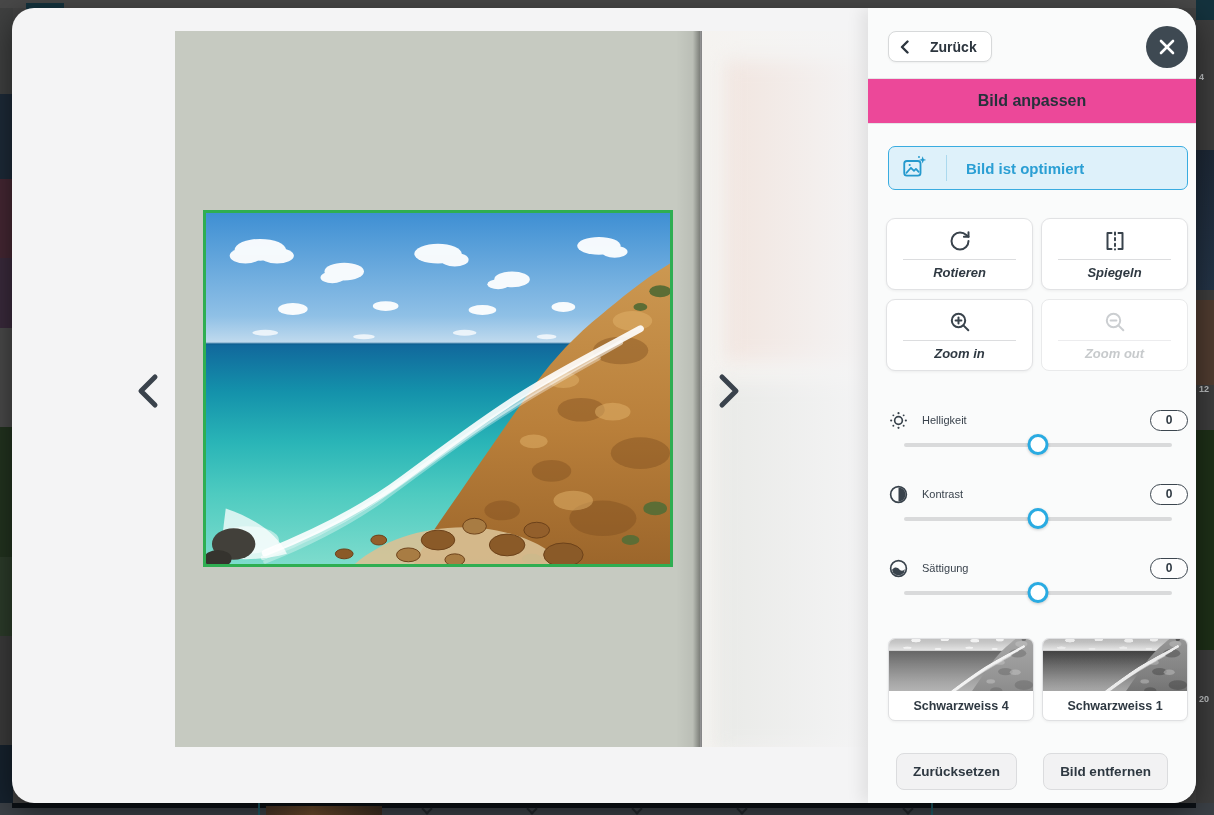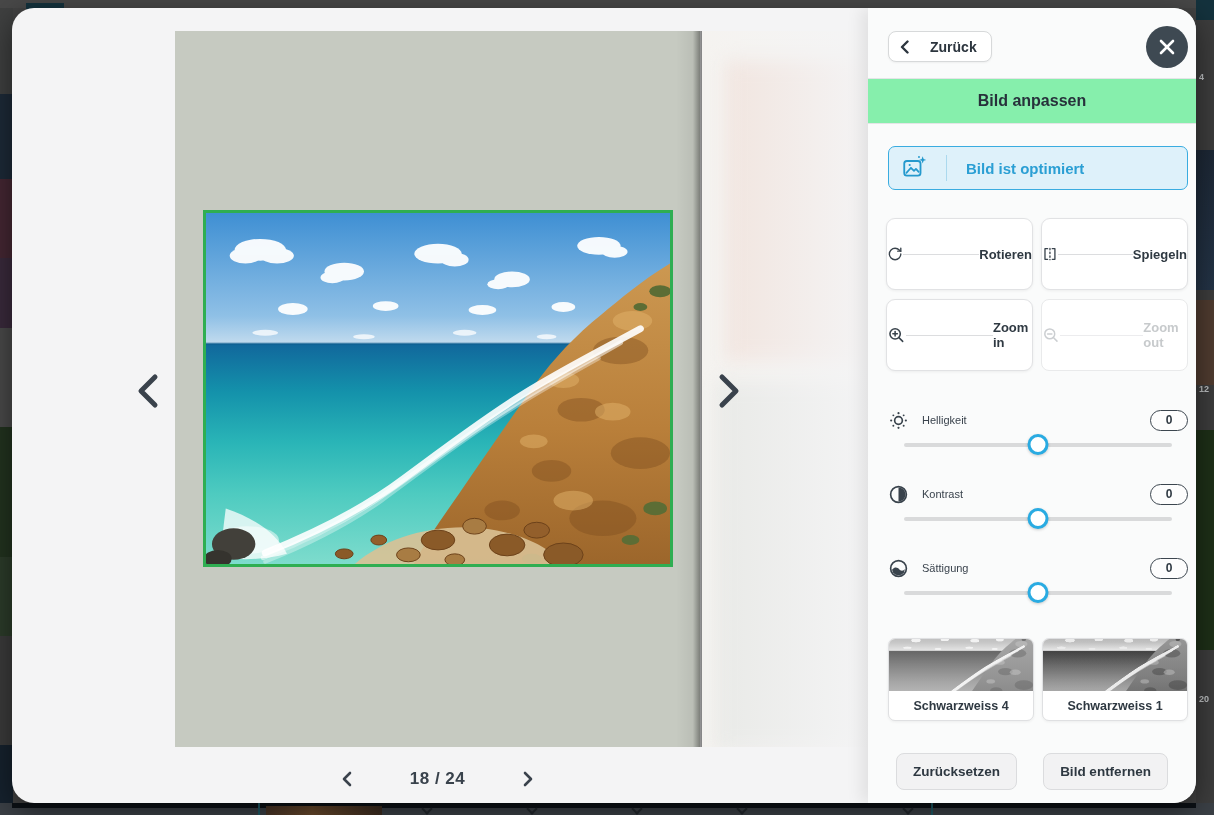--- a/index.html
+++ b/index.html
@@ -46,35 +46,35 @@
   .pager-btn { width:14px; height:16px; cursor:pointer; }
 
   
   .sidebar { position:absolute; right:0; top:0; width:328px; height:795px; background:#fafbfb;
              border-radius:0 22px 22px 0; box-shadow:-7px 0 16px rgba(0,0,0,.08); }
   .back-btn { position:absolute; left:20px; top:23px; height:31px; padding:0 14px 0 11px; background:#fff;
               border:1px solid #d7d9da; border-radius:8px; display:inline-flex; align-items:center; gap:21px;
               font-weight:bold; font-size:14px; color:#2c353e; cursor:pointer; box-shadow:0 1px 2px rgba(0,0,0,.05); }
   .close-btn { position:absolute; left:278px; top:18px; width:42px; height:42px; border-radius:50%;
                background:#3e4952; display:flex; align-items:center; justify-content:center; cursor:pointer; }
-  .title-band { position:absolute; left:0; right:0; top:70px; height:46px; background:#86efac;
+  .title-band { position:absolute; left:0; right:0; top:70px; height:46px; background:#ec4899;
                 border-top:1px solid #e4e5e7; border-bottom:1px solid #e4e5e7;
                 display:flex; align-items:center; justify-content:center;
                 font-weight:bold; font-size:16px; color:#27313b; }
   .banner { position:absolute; left:20px; top:138px; width:300px; height:44px; background:#def1fa;
             border:1.5px solid #39ace0; border-radius:7px; display:flex; align-items:center;
             padding:0 12px; gap:19px; cursor:pointer; }
   .banner-divider { width:1px; height:26px; background:#abd9ee; }
   .banner-text { font-size:15px; font-weight:600; color:#2b9fd4; }
 
   .tools-grid { position:absolute; left:18px; top:210px; width:302px;
                 display:grid; grid-template-columns:1fr 1fr; gap:9px 8px; }
   .tool-btn { height:72px; background:#fff; border:1px solid #e1e2e4; border-radius:9px;
-              box-shadow:0 1px 3px rgba(0,0,0,.06); display:flex; flex-direction:row;
-              align-items:center; justify-content:center; cursor:pointer; }
+              box-shadow:0 1px 3px rgba(0,0,0,.06); display:flex; flex-direction:column;
+              align-items:center; justify-content:center; cursor:pointer;font-style:italic; }
   .tool-divider { width:78%; height:1px; background:#dcdddf; margin:6px 0 5px; }
   .tool-label { font-weight:bold; font-size:13px; color:#2f3942; }
   .tool-btn.disabled { box-shadow:none; border-color:#e9eaeb; cursor:default;border-radius:8px; }
   .tool-btn.disabled .tool-label { color:#c7cacc; }
   .tool-btn.disabled .tool-divider { background:#ececee; }
 
   .ctl-row { position:absolute; left:20px; width:300px; height:24px; display:flex; align-items:center; gap:13px; }
   .ctl-label { font-size:11px; color:#3a434d; }
   .ctl-value { margin-left:auto; min-width:38px; height:21px; border:1.5px solid #3c464f; border-radius:11px;
                background:#fdfdfd; display:flex; align-items:center; justify-content:center;
@@ -246,29 +246,20 @@
     <svg viewBox="0 0 32 38">
         <polyline points="23,5 9,19 23,33" fill="none" stroke="#3a424c" stroke-width="5" stroke-linecap="round" stroke-linejoin="round"></polyline>
       </svg>
   </div>
   <div class="nav-arrow right">
     <svg viewBox="0 0 32 38">
         <polyline points="9,5 23,19 9,33" fill="none" stroke="#3a424c" stroke-width="5" stroke-linecap="round" stroke-linejoin="round"></polyline>
       </svg>
   </div>
 
-  <div class="pager">
-    <svg class="pager-btn" viewBox="0 0 14 16">
-        <polyline points="10,2 4,8 10,14" fill="none" stroke="#3a424c" stroke-width="2.6" stroke-linecap="round" stroke-linejoin="round"></polyline>
-      </svg>
-    <span class="pager-label">18 / 24</span>
-    <svg class="pager-btn" viewBox="0 0 14 16">
-        <polyline points="4,2 10,8 4,14" fill="none" stroke="#3a424c" stroke-width="2.6" stroke-linecap="round" stroke-linejoin="round"></polyline>
-      </svg>
-  </div>
 
   <aside class="sidebar">
 
     <div class="back-btn">
       <svg width="9" height="14" viewBox="0 0 9 14">
           <polyline points="7.5,1.5 2,7 7.5,12.5" fill="none" stroke="#2c353e" stroke-width="2.4" stroke-linecap="round" stroke-linejoin="round"></polyline>
         </svg>
       <span>Zurück</span>
     </div>
 

